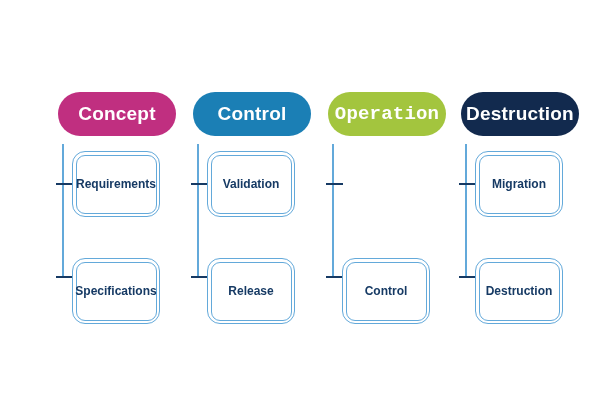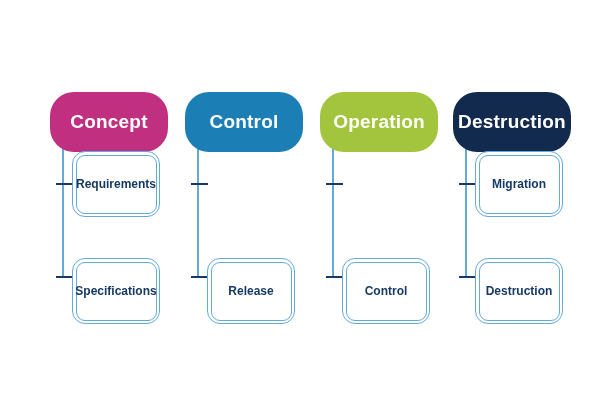--- a/index.html
+++ b/index.html
@@ -16,24 +16,24 @@
     overflow: hidden;
   }
   .column {
     position: absolute;
     top: 0;
     width: 135px;
     height: 400px;
   }
   .pill {
     position: absolute;
-    left: 8px;
+    left: 16px;
     top: 92px;
     width: 118px;
-    height: 60px;
+    height: 44px;
     border-radius: 24px;
     display: flex;
     align-items: center;
     justify-content: center;
     color: #ffffff;
     font-size: 19px;
     font-weight: 700;
     letter-spacing: 0.2px;
     z-index: 2;
   }
@@ -108,29 +108,34 @@
         <span class="child-label">Specifications</span>
       </div>
     </div>
   </div>
 
   <div class="column" style="left:177px">
     <div class="pill" style="background-color: rgb(27, 127, 181);">Control</div>
     <div class="vline"></div>
     <div class="stub stub1"></div>
     <div class="stub stub2"></div>
+    <div class="child child1">
+      <div class="child-inner">
+        <span class="child-label">Validation</span>
+      </div>
+    </div>
     <div class="child child2">
       <div class="child-inner">
         <span class="child-label">Release</span>
       </div>
     </div>
   </div>
 
   <div class="column" style="left:312px">
-    <div class="pill" style="background-color: rgb(163, 197, 62);">Operation</div>
+    <div class="pill" style="background-color: rgb(163, 197, 62); font-family: Liberation Mono, monospace;">Operation</div>
     <div class="vline"></div>
     <div class="stub stub1"></div>
     <div class="stub stub2"></div>
     <div class="child child2">
       <div class="child-inner">
         <span class="child-label">Control</span>
       </div>
     </div>
   </div>
 

